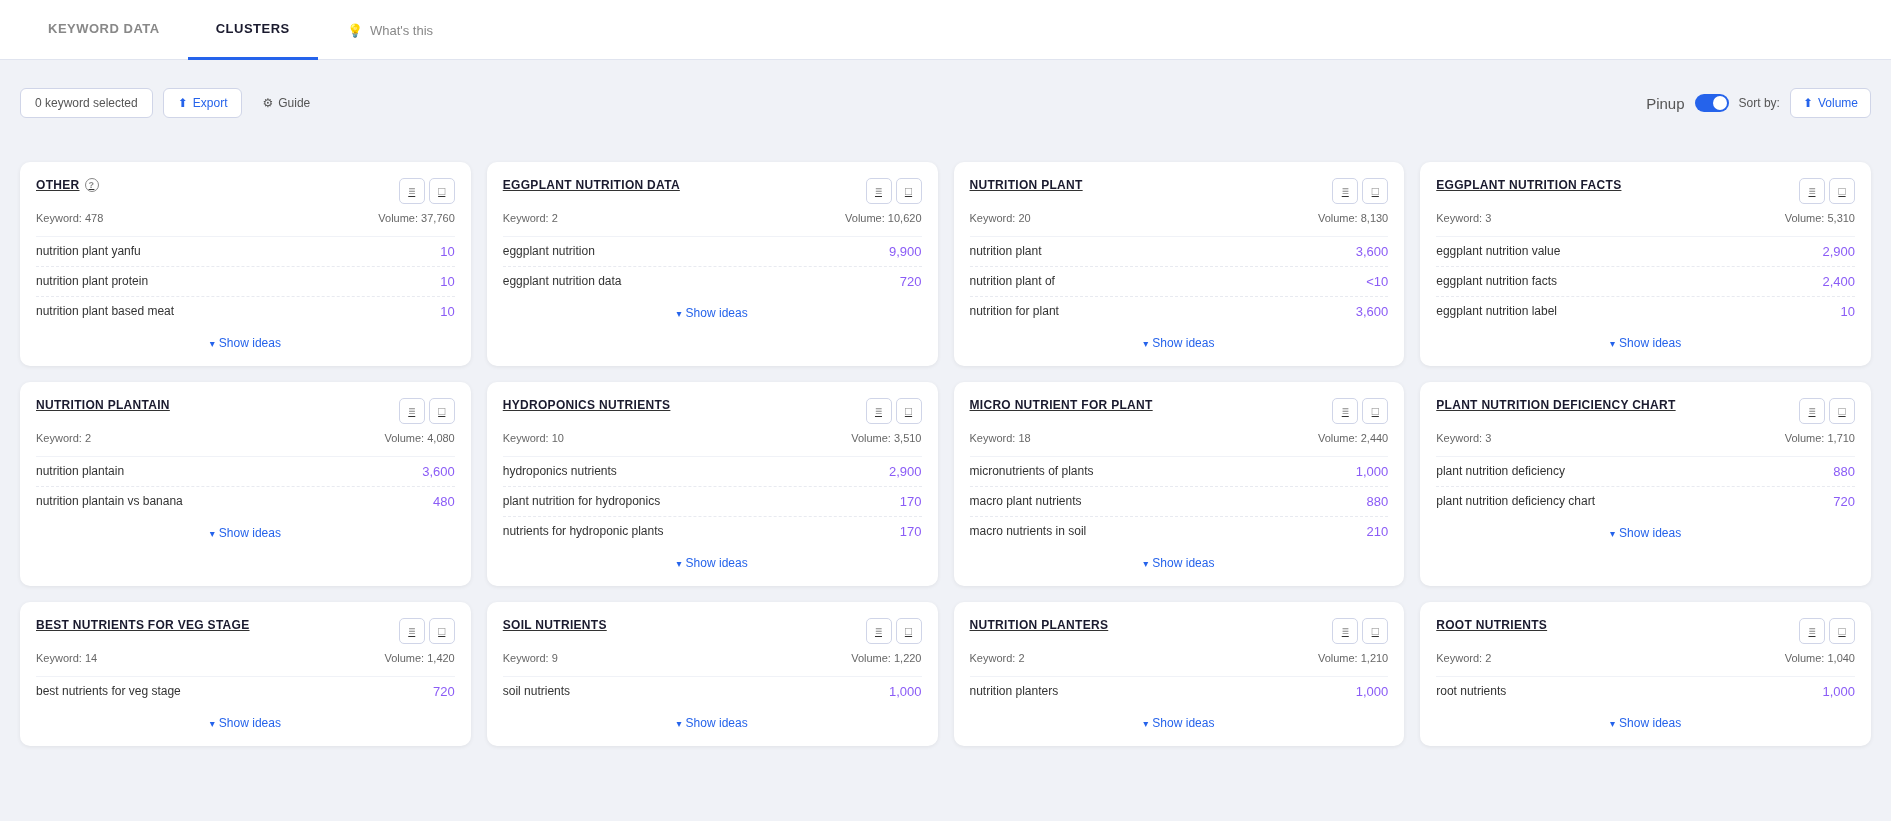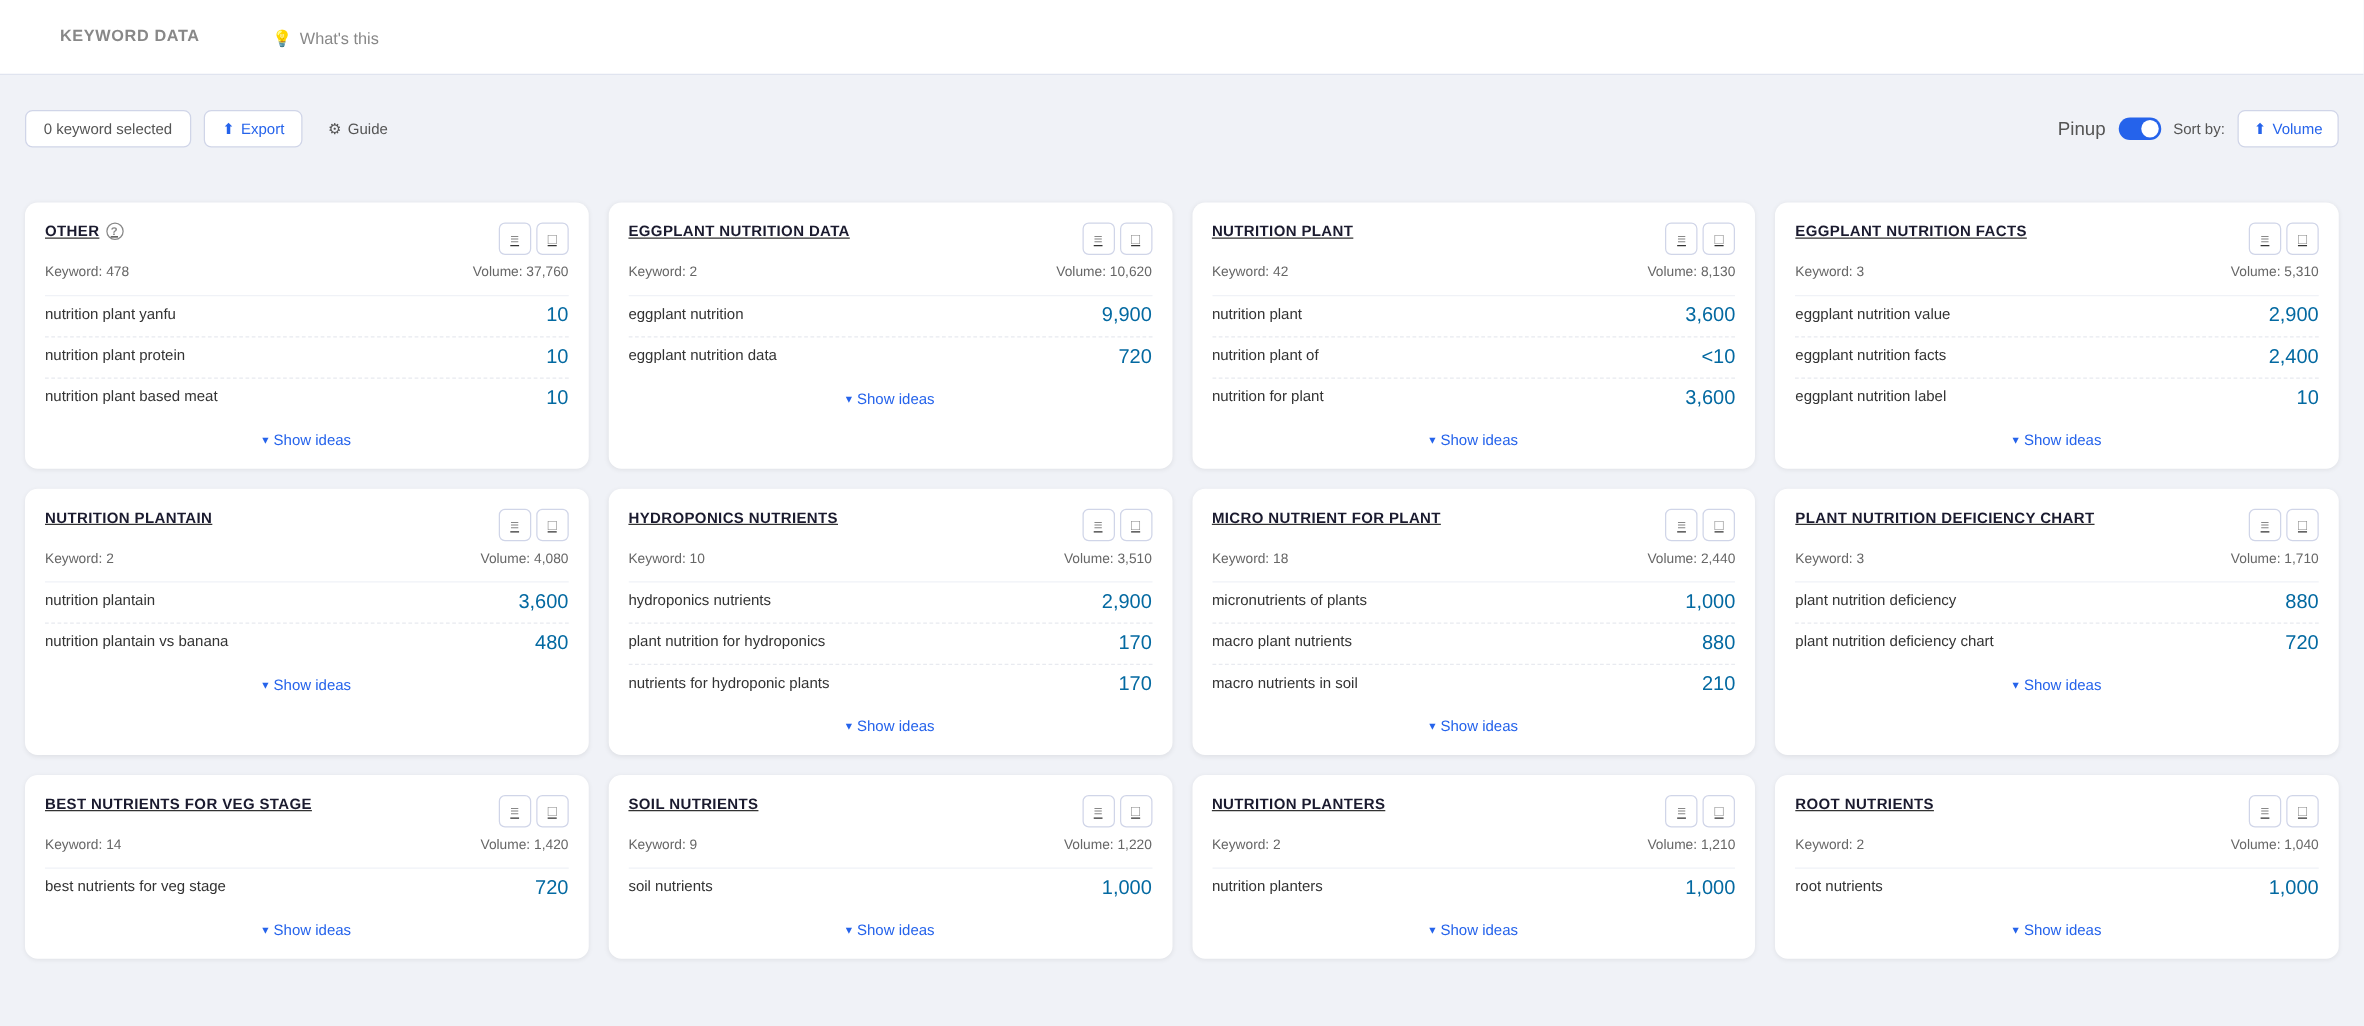--- a/index.html
+++ b/index.html
@@ -29,31 +29,34 @@
     
     .card { background: #fff; border-radius: 10px; padding: 16px; box-shadow: 0 1px 4px rgba(0,0,0,0.07); }
     .card-header { display: flex; justify-content: space-between; align-items: flex-start; margin-bottom: 8px; text-decoration: underline; }
     .card-title { font-size: 12px; font-weight: 700; color: #1a1a2e; letter-spacing: 0.3px; display: flex; align-items: center; gap: 5px; }
     .card-icons { display: flex; gap: 4px; }
     .icon-btn { width: 26px; height: 26px; border: 1px solid #d0d5e8; border-radius: 5px; background: #fff; display: flex; align-items: center; justify-content: center; cursor: pointer; color: #888; font-size: 12px; }
     .card-meta { display: flex; justify-content: space-between; font-size: 11px; color: #666; margin-bottom: 12px; align-items: center; }
     .keyword-list { border-top: 1px solid #f0f2f7; }
     .keyword-row { display: flex; justify-content: space-between; padding: 7px 0; border-bottom: 1px dashed #e8eaf0; font-size: 12px; color: #333; }
     .keyword-row:last-child { border-bottom: none; }
-    .keyword-vol { color: #0369a1; font-size: 16px; }
+    .keyword-vol { color: #8b5cf6; font-size: 13px; }
     .show-ideas { display: flex; align-items: center; gap: 4px; color: #2563eb; font-size: 12px; cursor: pointer; margin-top: 10px; justify-content: center; }
     .show-ideas-icon { font-size: 10px; }
     .info-icon { width: 14px; height: 14px; border-radius: 50%; border: 1px solid #888; display: inline-flex; align-items: center; justify-content: center; font-size: 9px; color: #888; cursor: pointer; }
   </style>
 </head>
 <body>
 
 <div class="tabs">
   <div class="tab">
     <span>KEYWORD DATA</span>
+  </div>
+  <div class="tab active">
+    <span>CLUSTERS</span>
   </div>
   <div class="tab-whats">
     <span>💡</span>
     <span>What's this</span>
   </div>
 </div>
 
 <div class="toolbar">
   <button class="btn-keyword-selected">0 keyword selected</button>
   <button class="btn-export">
@@ -152,21 +155,21 @@
       <div class="card-title">
         <span>NUTRITION PLANT</span>
 
       </div>
       <div class="card-icons">
         <button class="icon-btn">≡</button>
         <button class="icon-btn">□</button>
       </div>
     </div>
     <div class="card-meta">
-      <span>Keyword: 42</span>
+      <span>Keyword: 20</span>
       <span>Volume: 8,130</span>
     </div>
     <div class="keyword-list">
 
     <div class="keyword-row">
       <span class="keyword-term">nutrition plant</span>
       <span class="keyword-vol">3,600</span>
     </div>
 
     <div class="keyword-row">

